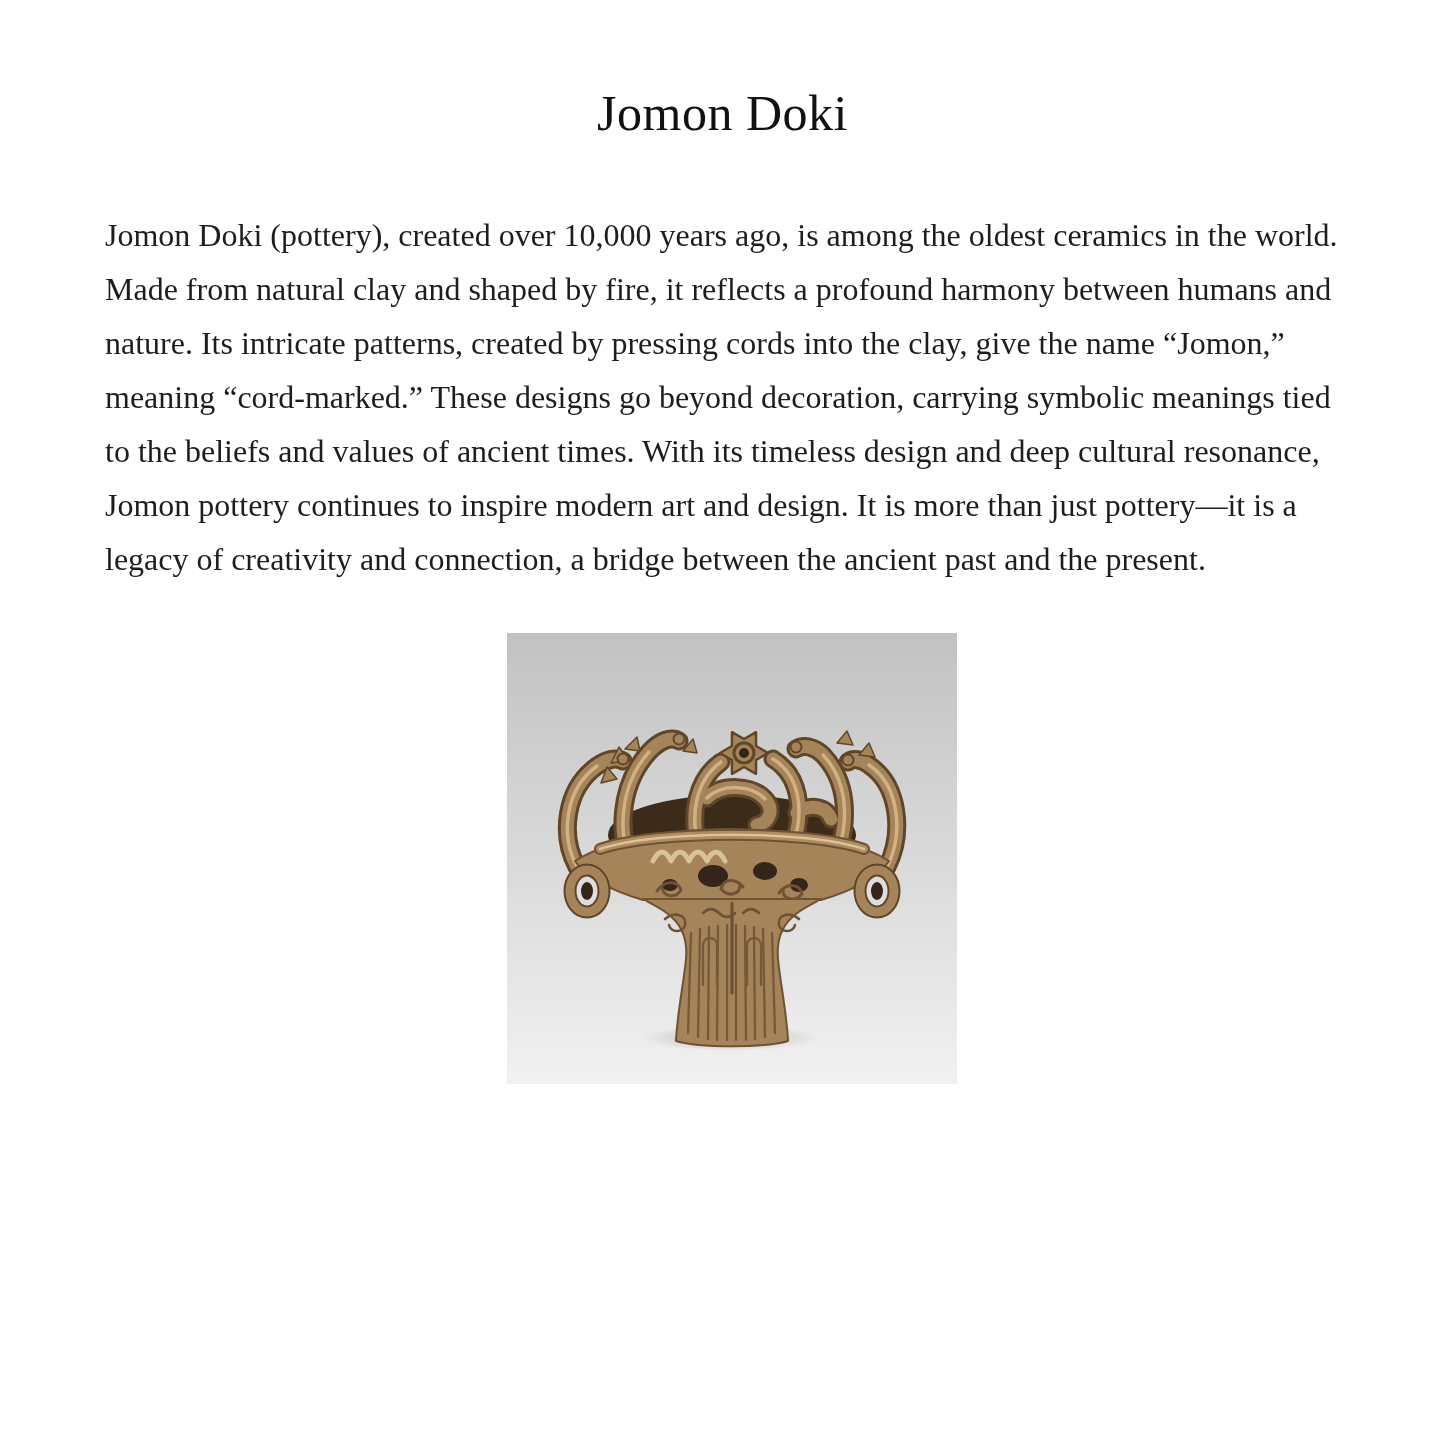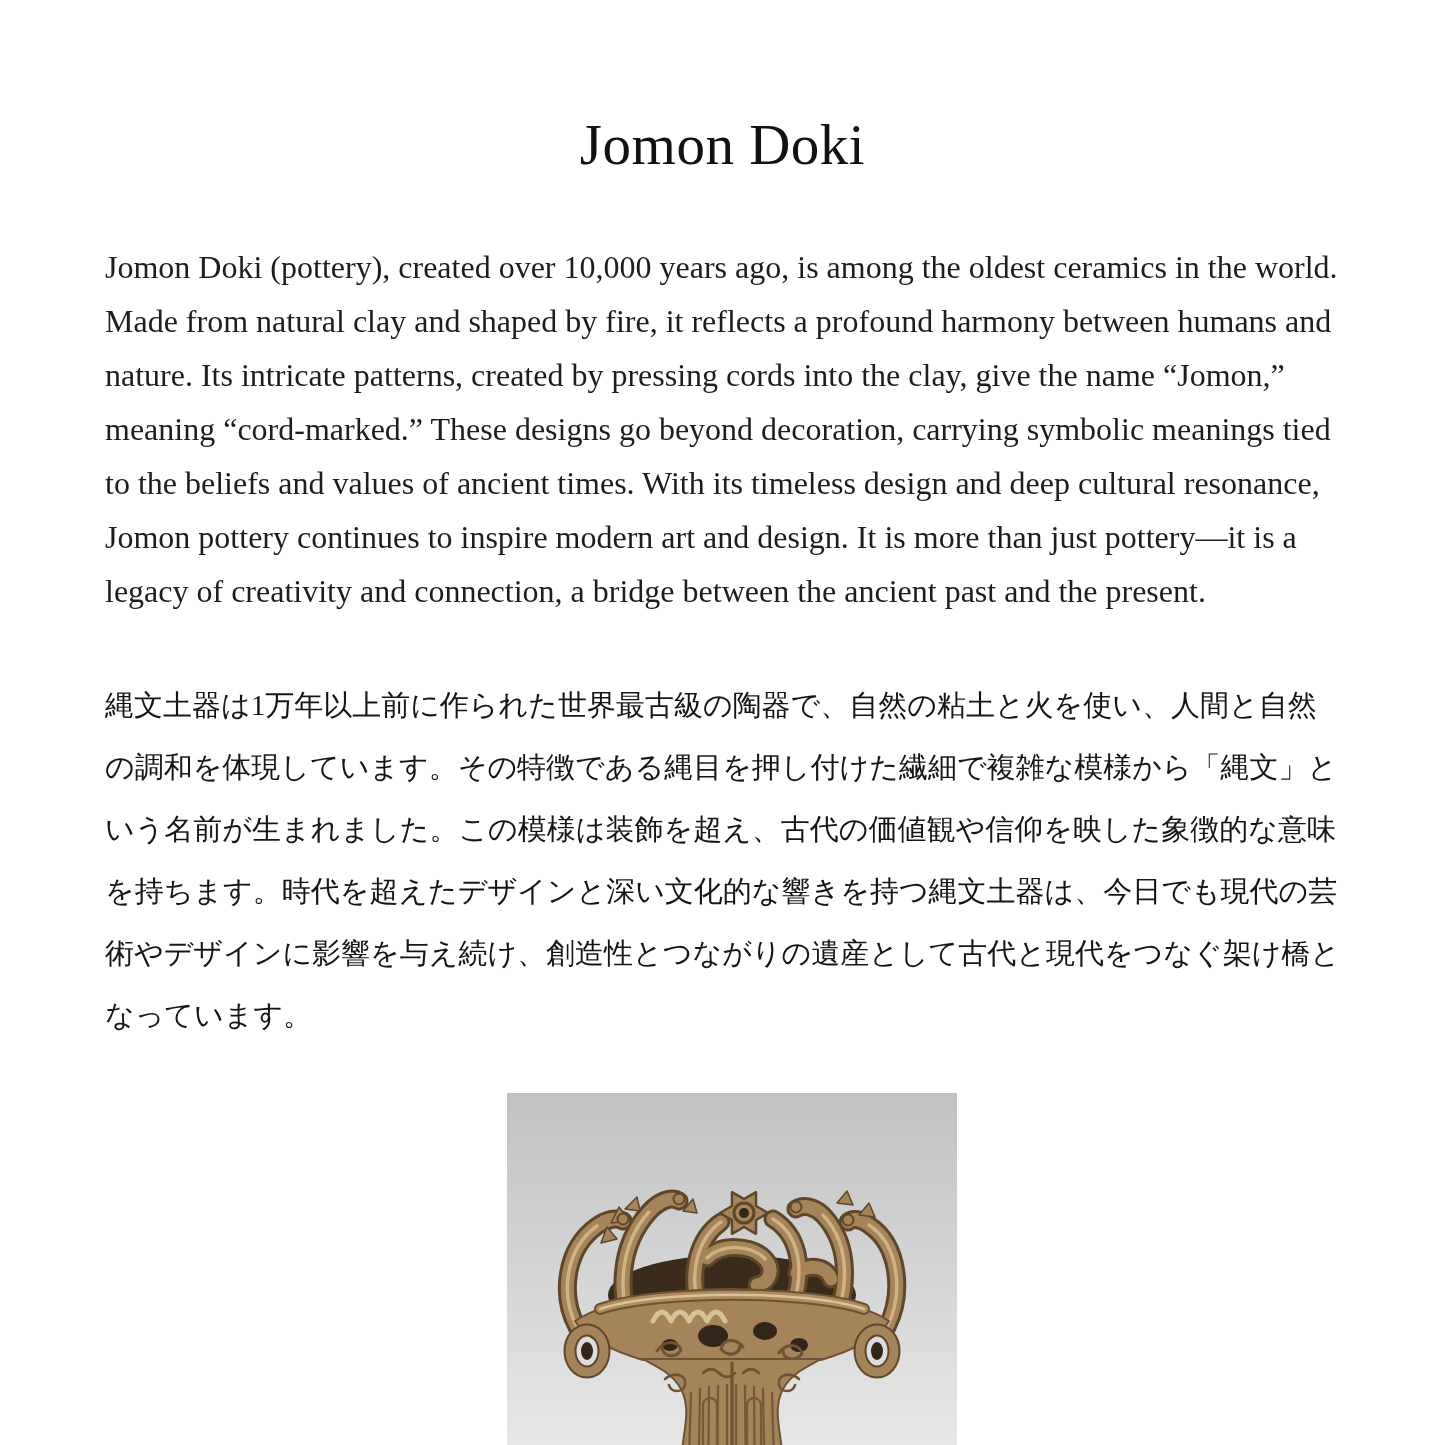--- a/index.html
+++ b/index.html
@@ -11,23 +11,23 @@
     position: relative;
     width: 1445px;
     height: 1445px;
     background: #ffffff;
     color: #1c1c1a;
     font-family: "Liberation Serif", "DejaVu Serif", serif;
     overflow: hidden;
   }
   .doc-title {
     margin: 0;
-    padding-top: 112px;
+    padding-top: 80px;
     text-align: center;
-    font-size: 57px;
+    font-size: 50px;
     line-height: 66px;
     font-weight: 400;
     letter-spacing: 0.5px;
     color: #111110;
   }
   .text-column {
     margin-left: 105px;
     width: 1237px;
   }
   .para-en {
@@ -57,21 +57,20 @@
 </head>
 <body>
 
 <div class="page">
 
   <h1 class="doc-title">Jomon Doki</h1>
 
   <div class="text-column">
     <p class="para-en">Jomon Doki (pottery), created over 10,000 years ago, is among the oldest ceramics in the world. Made from natural clay and shaped by fire, it reflects a profound harmony between humans and nature. Its intricate patterns, created by pressing cords into the clay, give the name “Jomon,” meaning “cord-marked.” These designs go beyond decoration, carrying symbolic meanings tied to the beliefs and values of ancient times. With its timeless design and deep cultural resonance, Jomon pottery continues to inspire modern art and design. It is more than just pottery—it is a legacy of creativity and connection, a bridge between the ancient past and the present.</p>
 
-    <p class="para-jp" lang="ja">縄文土器は1万年以上前に作られた世界最古級の陶器で、自然の粘土と火を使い、人間と自然の調和を体現しています。その特徴である縄目を押し付けた繊細で複雑な模様から「縄文」という名前が生まれました。この模様は装飾を超え、古代の価値観や信仰を映した象徴的な意味を持ちます。時代を超えたデザインと深い文化的な響きを持つ縄文土器は、今日でも現代の芸術やデザインに影響を与え続け、創造性とつながりの遺産として古代と現代をつなぐ架け橋となっています。</p>
   </div>
 
   <div class="photo-wrap" role="img" aria-label="Jomon flame-style earthenware vessel with openwork crown, photographed on a gray studio background">
     <svg viewBox="0 0 450 451" width="450" height="451" xmlns="http://www.w3.org/2000/svg">
       <defs>
         <linearGradient id="bgGrad" x1="0" y1="0" x2="0" y2="1">
           <stop offset="0" stop-color="#c2c2c3"></stop>
           <stop offset="0.55" stop-color="#dcdcdc"></stop>
           <stop offset="1" stop-color="#f1f1f0"></stop>
         </linearGradient>

